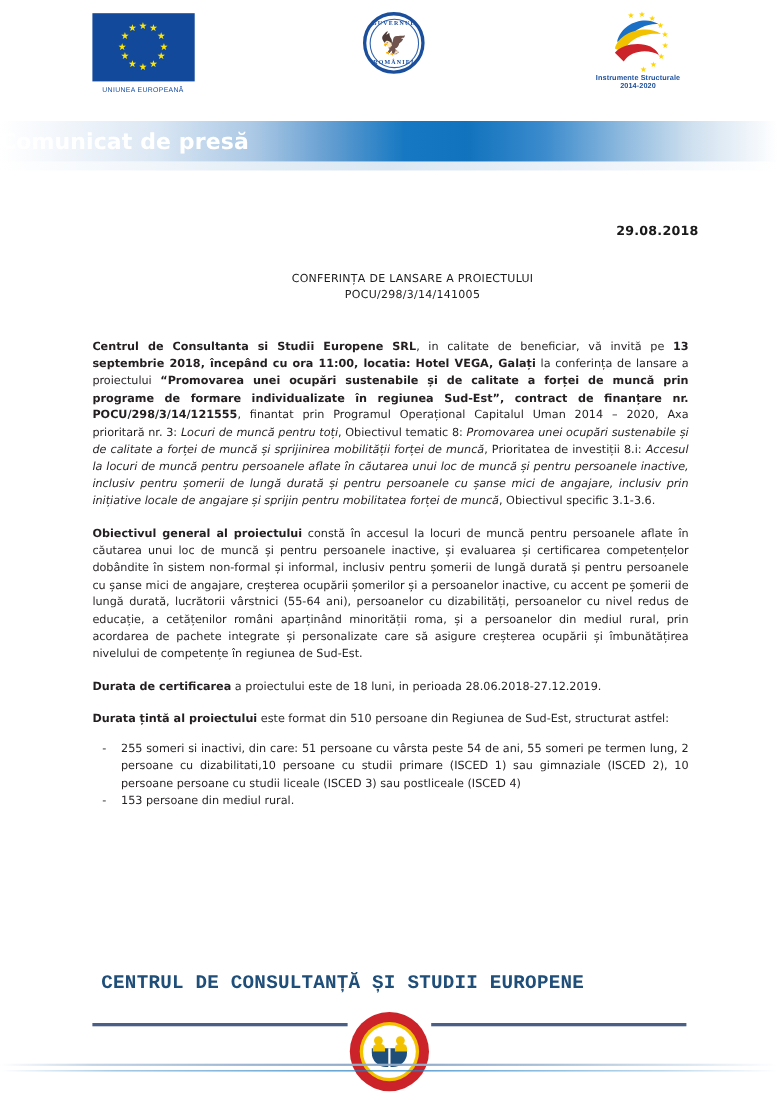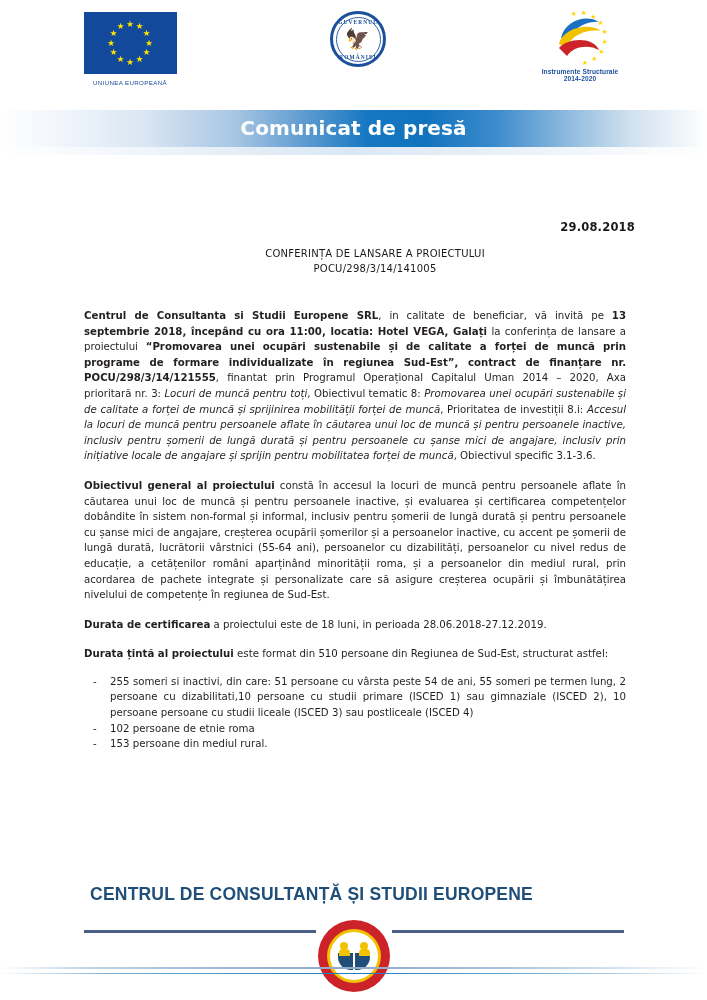--- a/index.html
+++ b/index.html
@@ -146,32 +146,31 @@
       #e3edf6 35%,
       #dbe8f3 50%,
       #e8f0f8 70%,
       #ffffff 100%);
   }
   .banner-title {
     position: absolute;
     top: 110px; left: 0;
     width: 707px; height: 37px;
     line-height: 37px;
-    text-align: center;
     color: #ffffff;
     font-size: 20px;
     font-weight: bold;
     letter-spacing: 0.1px;
     font-family: "DejaVu Sans", "Liberation Sans", sans-serif;
   }
 
   
   .doc-date {
     position: absolute;
-    top: 220px;
+    top: 203px;
     right: 72px;
     font-size: 11.5px;
     font-weight: bold;
     letter-spacing: 0.2px;
     color: #1a1a1a;
   }
 
   .conf-title {
     position: absolute;
     top: 247px;
@@ -223,21 +222,21 @@
   
   .footer-title {
     position: absolute;
     top: 884px; left: 0;
     width: 623px;
     text-align: center;
     font-size: 17.5px;
     font-weight: bold;
     letter-spacing: 0.2px;
     color: #1f4e79;
-    font-family: Liberation Sans, sans-serif;
+    font-family: Liberation Mono, monospace;
   }
   .rule-left, .rule-right {
     position: absolute;
     top: 930px;
     height: 3px;
     background: #4a5f86;
   }
   .rule-left  { left: 84px;  width: 232px; }
   .rule-right { left: 392px; width: 232px; }
 
@@ -378,21 +377,20 @@
   <p><b>Centrul de Consultanta si Studii Europene SRL</b><span>, in calitate de beneficiar, vă invită pe </span><b>13 septembrie 2018, începând cu ora 11:00, locatia: Hotel VEGA, Galați</b><span> la conferința de lansare a proiectului </span><span class="bi">“Promovarea unei ocupări sustenabile și de calitate a forței de muncă prin programe de formare individualizate în regiunea Sud-Est”</span><b>, contract de finanțare nr. POCU/298/3/14/121555</b><span>, finantat prin Programul Operațional Capitalul Uman 2014 – 2020, Axa prioritară nr. 3: </span><i>Locuri de muncă pentru toți</i><span>, Obiectivul tematic 8: </span><i>Promovarea unei ocupări sustenabile și de calitate a forței de muncă și sprijinirea mobilității forței de muncă</i><span>, Prioritatea de investiții 8.i: </span><i>Accesul la locuri de muncă pentru persoanele aflate în căutarea unui loc de muncă și pentru persoanele inactive, inclusiv pentru șomerii de lungă durată și pentru persoanele cu șanse mici de angajare, inclusiv prin inițiative locale de angajare și sprijin pentru mobilitatea forței de muncă</i><span>, Obiectivul specific 3.1-3.6.</span></p>
 
   <p><b>Obiectivul general al proiectului</b><span> constă în accesul la locuri de muncă pentru persoanele aflate în căutarea unui loc de muncă și pentru persoanele inactive, și evaluarea și certificarea competențelor dobândite în sistem non-formal și informal, inclusiv pentru șomerii de lungă durată și pentru persoanele cu șanse mici de angajare, creșterea ocupării șomerilor și a persoanelor inactive, cu accent pe șomerii de lungă durată, lucrătorii vârstnici (55-64 ani), persoanelor cu dizabilități, persoanelor cu nivel redus de educație, a cetățenilor români aparținând minorității roma, și a persoanelor din mediul rural, prin acordarea de pachete integrate și personalizate care să asigure creșterea ocupării și îmbunătățirea nivelului de competențe în regiunea de Sud-Est.</span></p>
 
   <p><b>Durata de certificarea</b><span> a proiectului este de 18 luni, in perioada 28.06.2018-27.12.2019.</span></p>
 
   <p class="tight"><b>Durata țintă al proiectului</b><span> este format din 510 persoane din Regiunea de Sud-Est, structurat astfel:</span></p>
 
   <ul class="bullets">
     <li>255 someri si inactivi, din care: 51 persoane cu vârsta peste 54 de ani, 55 someri pe termen lung, 2 persoane cu dizabilitati,10 persoane cu studii primare (ISCED 1) sau gimnaziale (ISCED 2), 10 persoane persoane cu studii liceale (ISCED 3) sau postliceale (ISCED 4)</li>
-    <li>102 persoane de etnie roma</li>
     <li>153 persoane din mediul rural.</li>
   </ul>
 </div>
 
 <div class="footer-title">CENTRUL DE CONSULTANȚĂ ȘI STUDII EUROPENE</div>
 <div class="rule-left"></div>
 <div class="rule-right"></div>
 
 <div class="foot-logo">
   <div class="foot-ring-red"></div>

